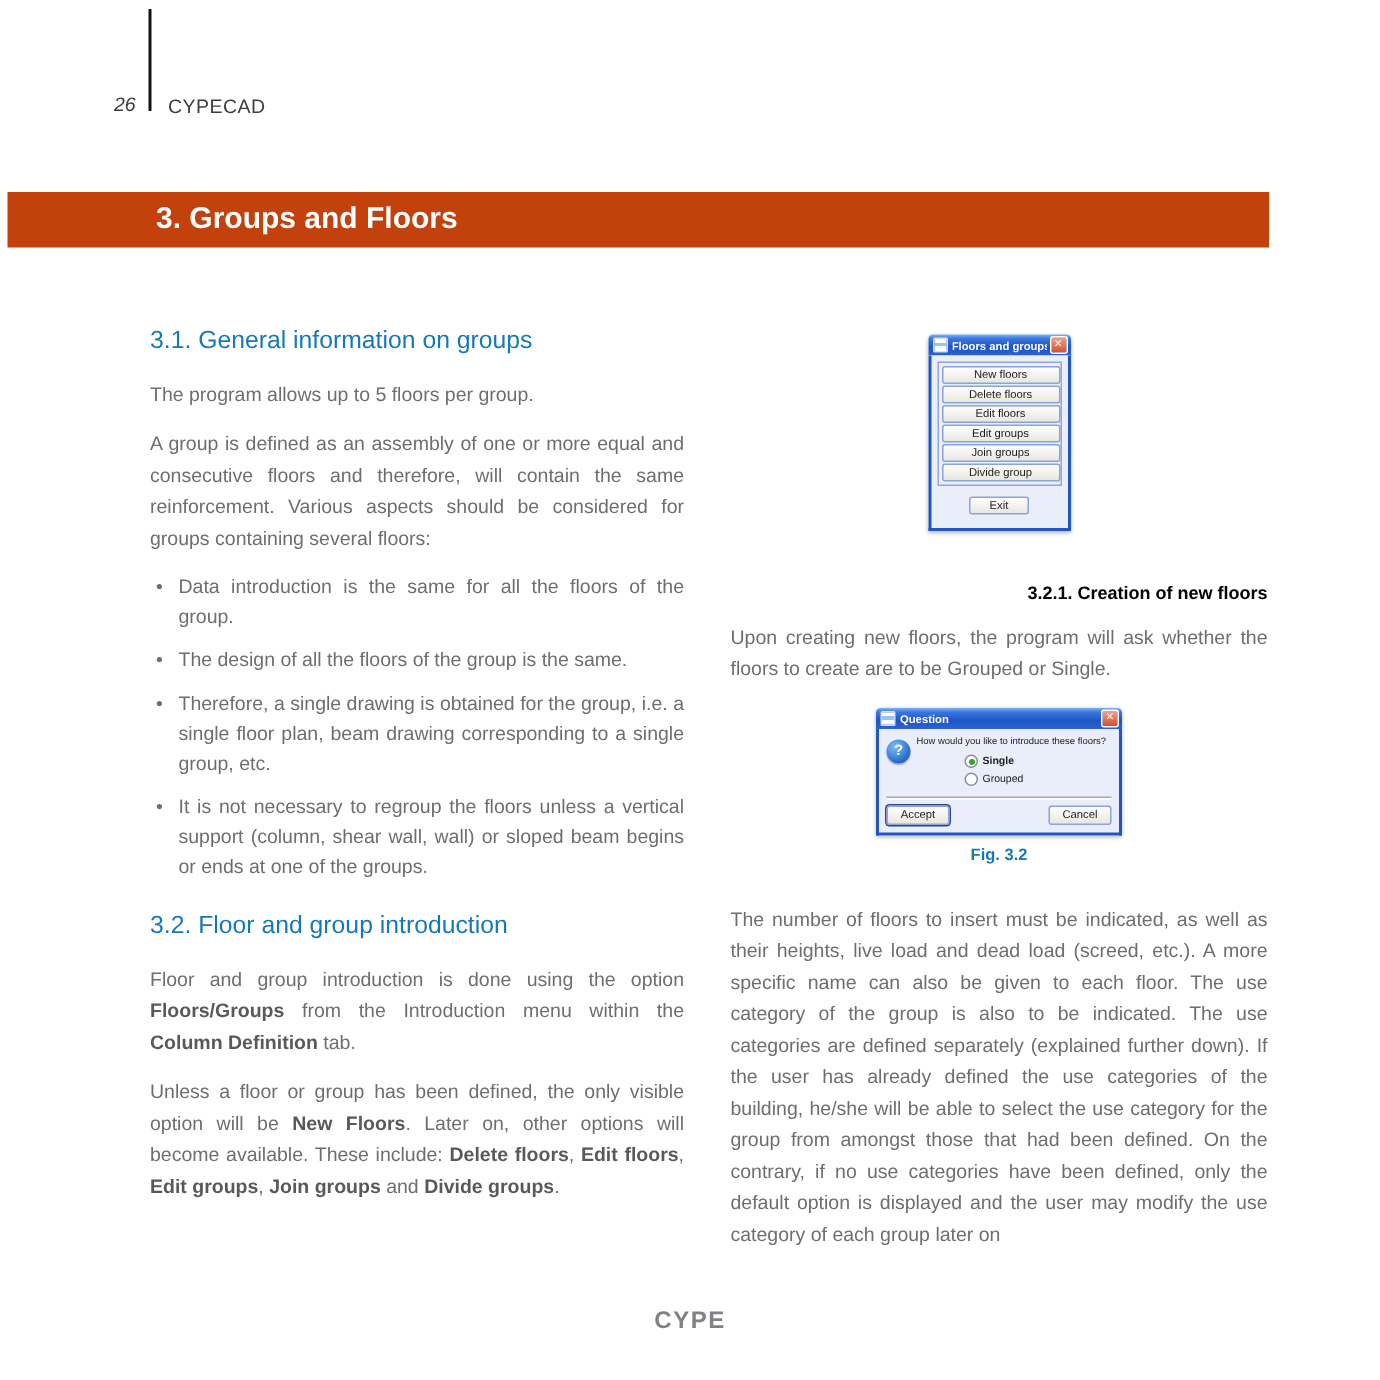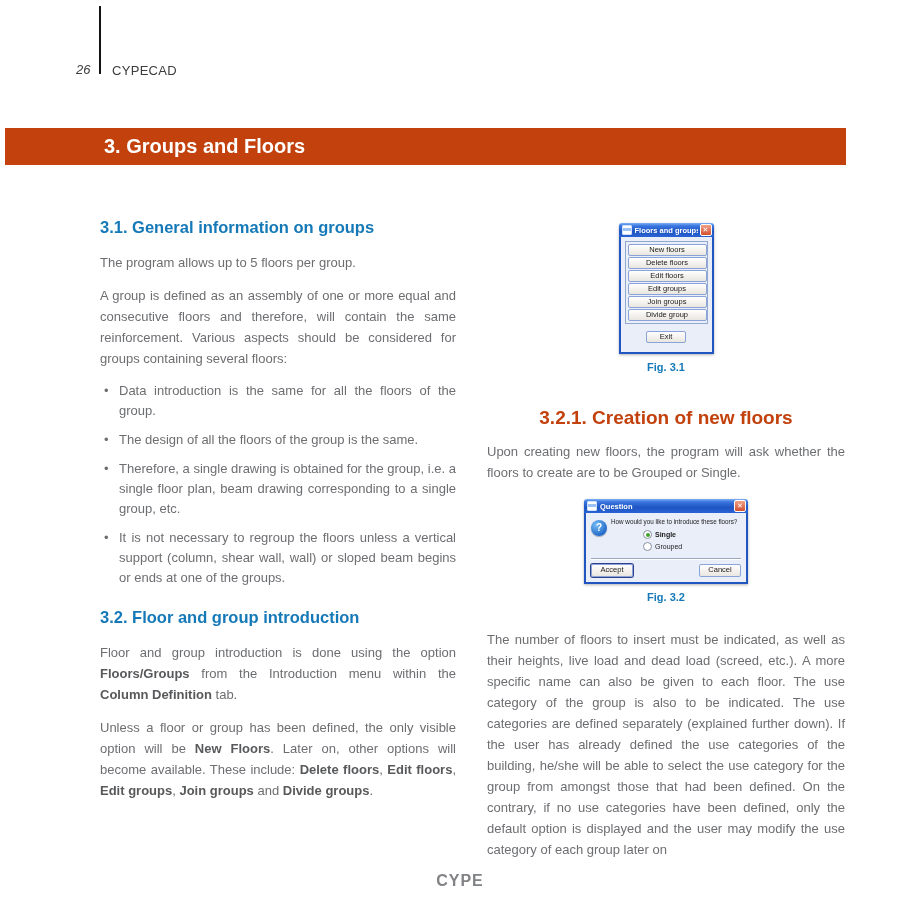--- a/index.html
+++ b/index.html
@@ -16,23 +16,23 @@
   .brand-top { position:absolute; left:112px; top:63px; font-size:13px; color:#3d3d3f; letter-spacing:.3px; }
 
   
   .banner { position:absolute; left:5px; top:128px; width:841px; height:37px; background:#c2410c; }
   .banner-title { color:#ffffff; font-size:20px; font-weight:bold; line-height:37px; padding-left:99px; }
 
   
   .col-left  { position:absolute; left:100px; top:218px; width:356px; color:#6d6e71; font-size:13px; }
   .col-right { position:absolute; left:487px; top:218px; width:358px; color:#6d6e71; font-size:13px; }
 
-  h2.sec { color:#1579b8; font-size:16.5px; font-weight:bold; margin:0 0 15px 0; }
+  h2.sec { color:#1579b8; font-size:16.5px; font-weight:normal; margin:0 0 15px 0; }
   h2.sec2 { margin-top:20px; }
-  h3.subsec { color:#c2410c; font-size:19px; font-weight:bold; margin:34px 0 12px 0; text-align:center; }
+  h3.subsec { color:#000000; font-size:12px; font-weight:bold; margin:34px 0 12px 0; text-align:right; }
 
   .col-left p, .col-right p { line-height:21px; text-align:justify; margin:0 0 12px 0; }
   b { color:#58595b; }
 
   ul.bullets { list-style:none; margin:6px 0 0 2px; padding:0; }
   ul.bullets li { position:relative; padding-left:17px; line-height:20px; text-align:justify; margin-bottom:9px; color:#6d6e71; }
   ul.bullets li::before { content:"\2022"; position:absolute; left:2px; top:0; }
 
   
   figure { margin:0; text-align:center; }
@@ -144,21 +144,20 @@
             <div class="xpbtn">Edit floors</div>
             <div class="xpbtn">Edit groups</div>
             <div class="xpbtn">Join groups</div>
             <div class="xpbtn">Divide group</div>
           </div>
           <div class="exit-row">
             <div class="xpbtn">Exit</div>
           </div>
         </div>
       </div>
-      <figcaption>Fig. 3.1</figcaption>
     </figure>
 
     <h3 class="subsec">3.2.1. Creation of new floors</h3>
     <p>Upon creating new floors, the program will ask whether the floors to create are to be Grouped or Single.</p>
 
     <figure class="fig2">
       <div class="xpwin">
         <div class="tbar">
           <span class="ticon"></span>
           <span class="ttext">Question</span>

